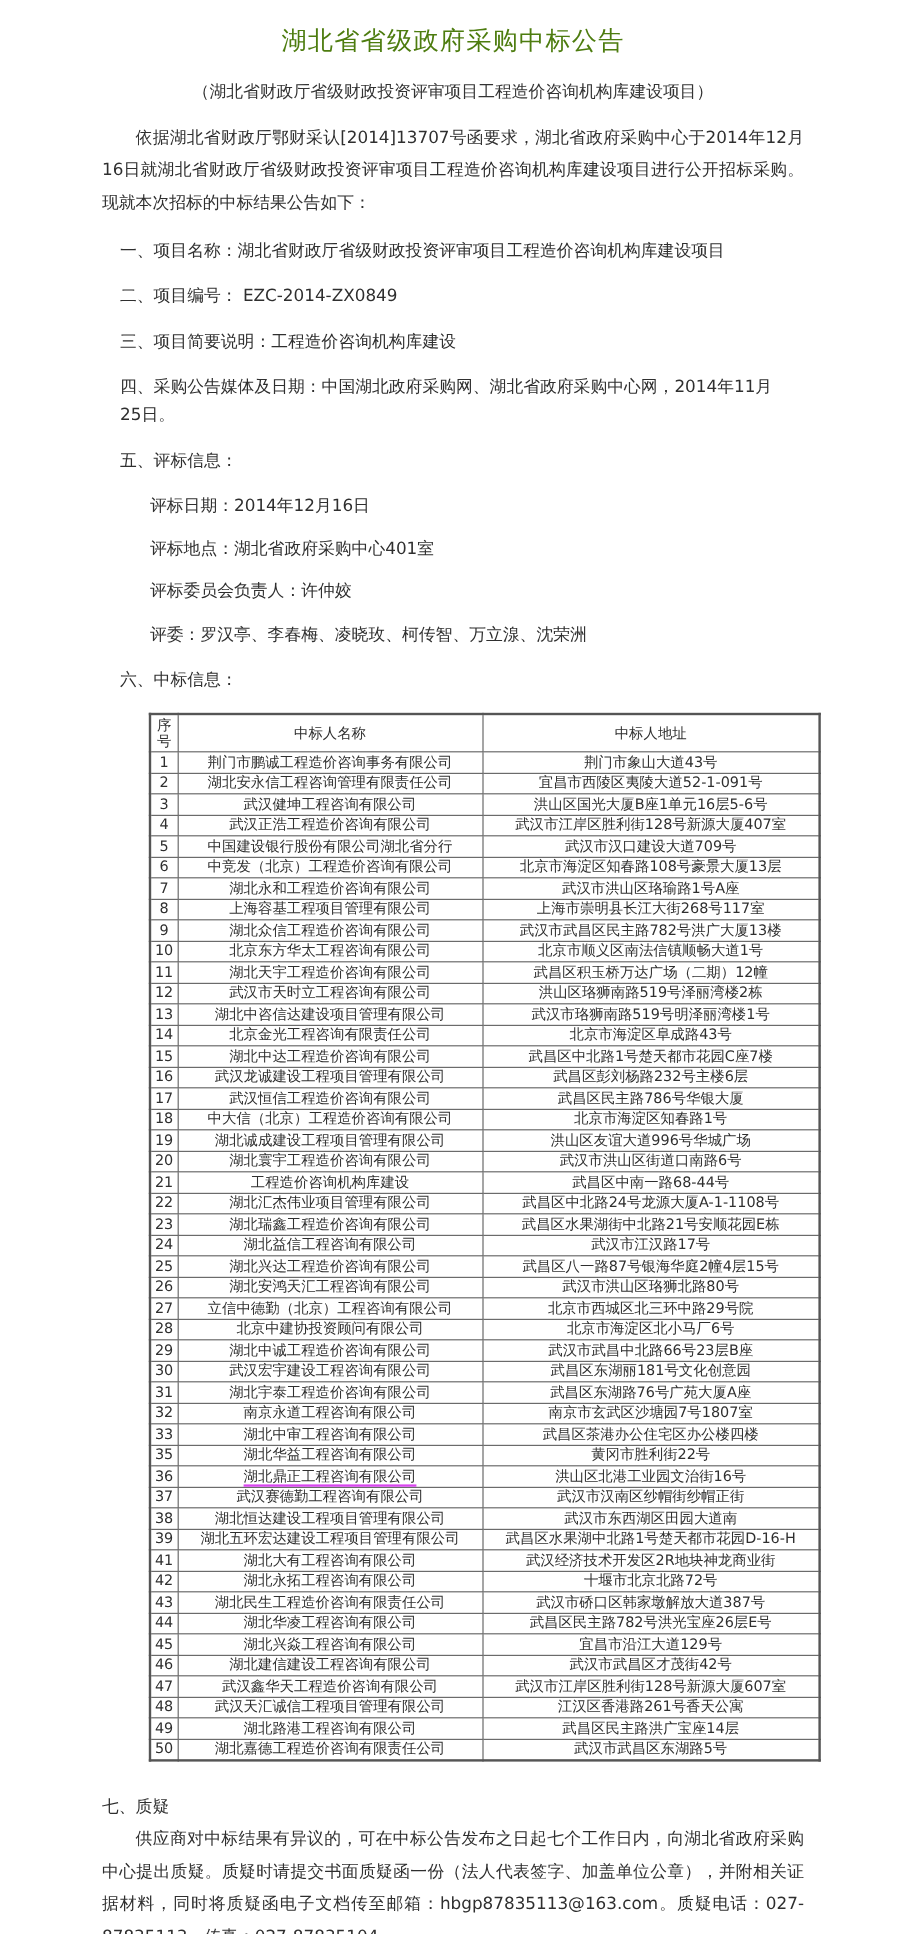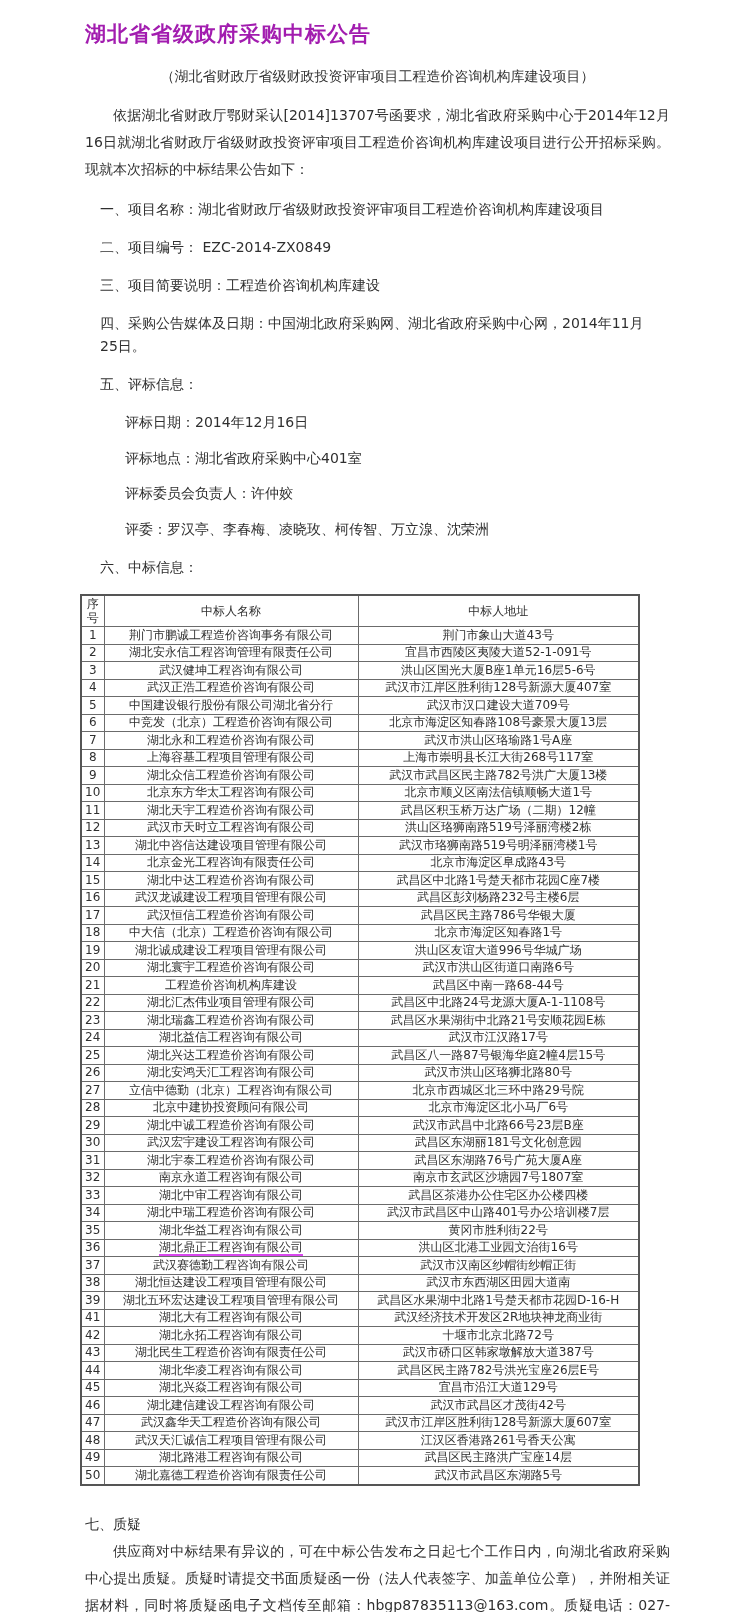--- a/index.html
+++ b/index.html
@@ -4,33 +4,33 @@
 <style>
   html,body{margin:0;padding:0;background:#ffffff;}
   body{
     width:750px;height:1612px;overflow:hidden;
     font-family:"DejaVu Sans","Liberation Sans",sans-serif;
     color:#2f2f2f;
     -webkit-font-smoothing:antialiased;
   }
   .page{padding:14px 80px 20px 85px;}
   .doc-title{
-    font-size:21px;font-weight:bold;color:#a21caf;
-    margin:6px 0 20px 0;letter-spacing:1px;
+    font-size:21px;font-weight:normal;color:#4d7c0f;
+    text-align:center;margin:6px 0 20px 0;letter-spacing:1px;
   }
   .doc-subtitle{
     font-size:14px;text-align:center;margin:0 0 16px 0;color:#333;
   }
   .intro{
     font-size:14px;line-height:27px;text-indent:2em;
     margin:6px 0 4px 0;text-align:justify;
   }
   .item{font-size:14px;line-height:23px;margin:15px;}
   .sub-item{font-size:14px;line-height:23.5px;margin:12px;padding-left:2em;}
-  .table-wrap{margin-top:12px;}
+  .table-wrap{margin-top:12px;margin-left:44px;}
   table.winners{
     border-collapse:collapse;table-layout:fixed;
     width:558px;margin-left:-5px;
     font-size:12px;color:#2f2f2f;
     border:2px solid #555;
   }
   table.winners th,table.winners td{
     border:1px solid #6b6b6b;
     text-align:center;vertical-align:middle;
     padding:0 2px;height:16.5px;line-height:15px;
@@ -248,25 +248,20 @@
             <td class="seq">32</td>
             <td>南京永道工程咨询有限公司</td>
             <td>南京市玄武区沙塘园7号1807室</td>
           </tr>
           <tr>
             <td class="seq">33</td>
             <td>湖北中审工程咨询有限公司</td>
             <td>武昌区茶港办公住宅区办公楼四楼</td>
           </tr>
           <tr>
-            <td class="seq">34</td>
-            <td>湖北中瑞工程造价咨询有限公司</td>
-            <td>武汉市武昌区中山路401号办公培训楼7层</td>
-          </tr>
-          <tr>
             <td class="seq">35</td>
             <td>湖北华益工程咨询有限公司</td>
             <td>黄冈市胜利街22号</td>
           </tr>
           <tr>
             <td class="seq">36</td>
             <td><span class="hl-underline">湖北鼎正工程咨询有限公司</span></td>
             <td>洪山区北港工业园文治街16号</td>
           </tr>
           <tr>

